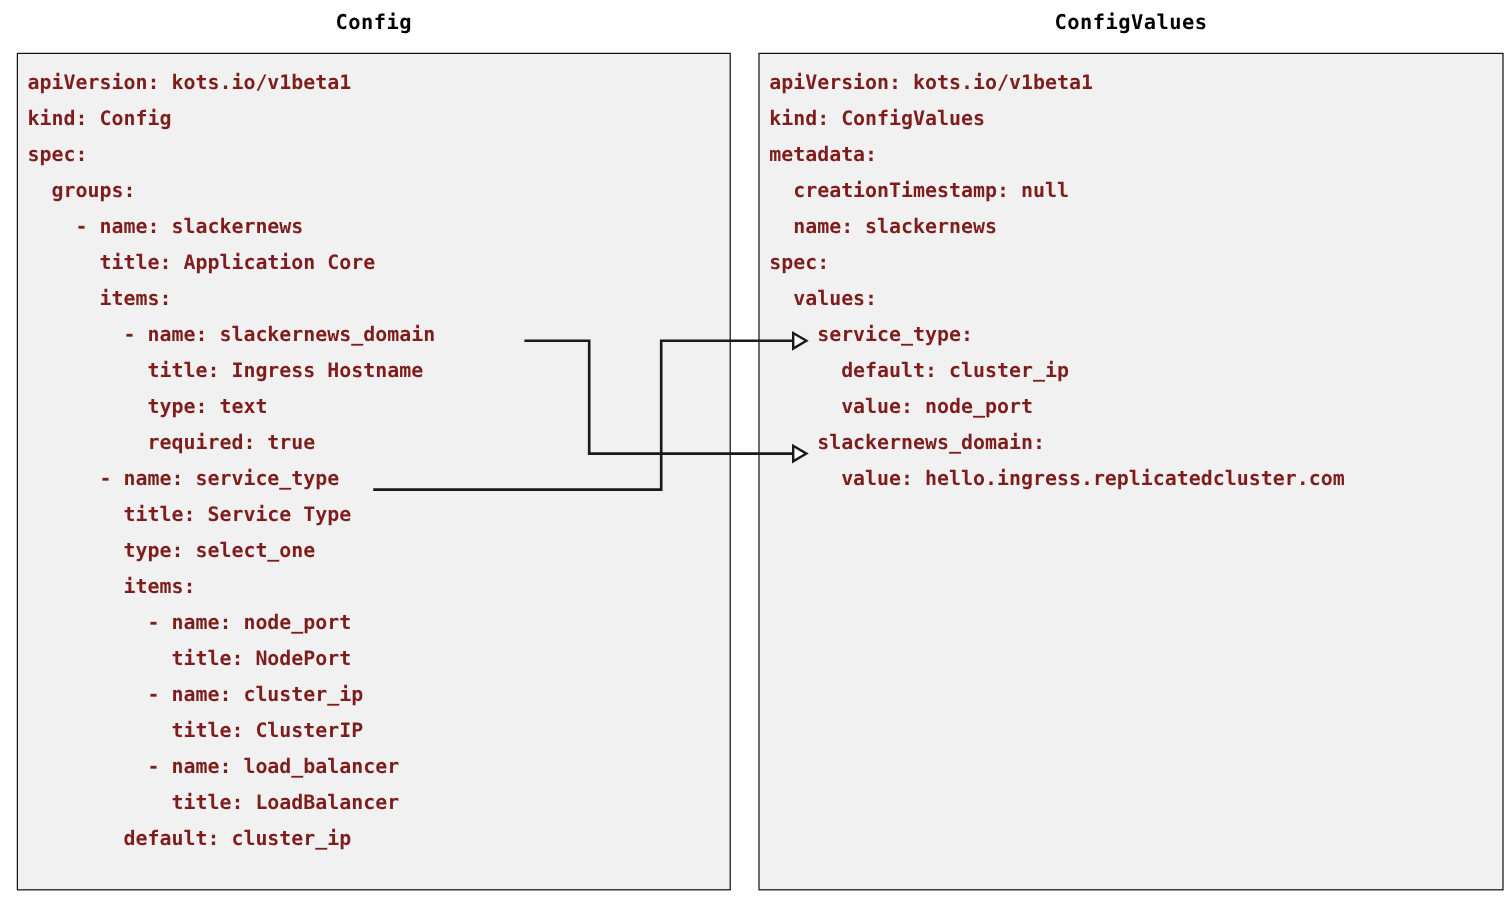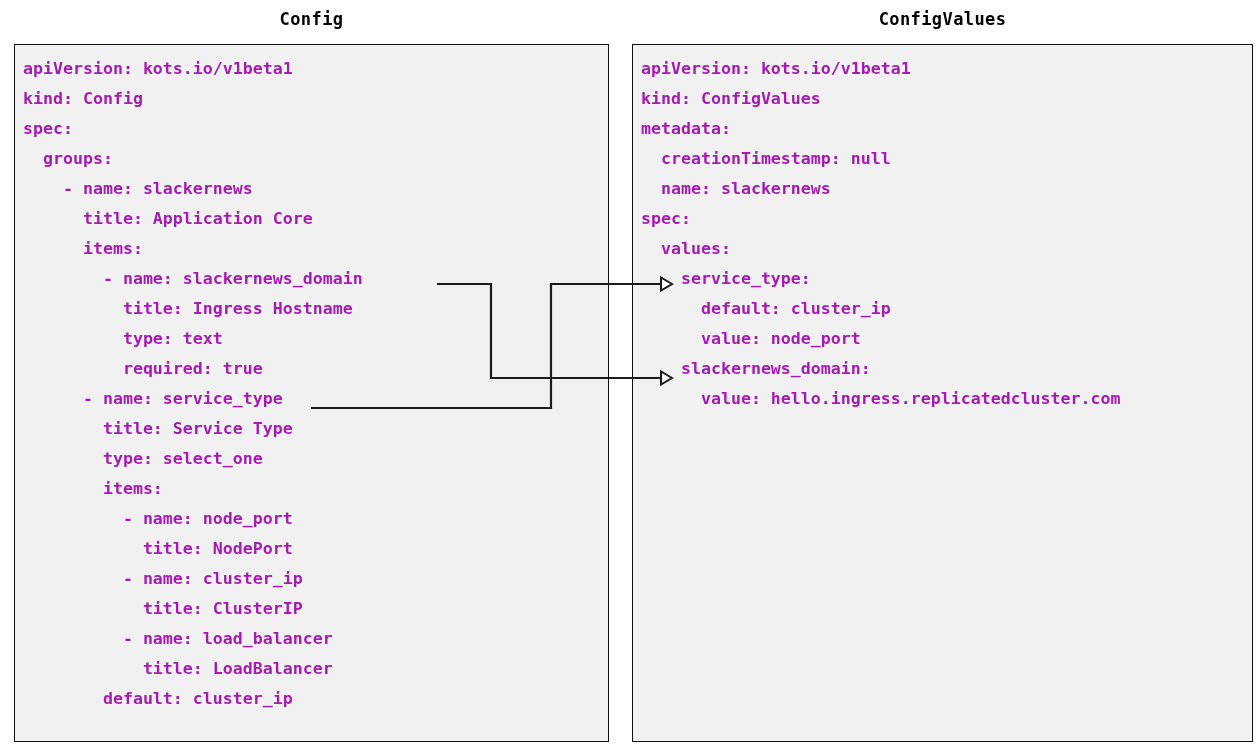--- a/index.html
+++ b/index.html
@@ -55,21 +55,21 @@
   .code {
     position: absolute;
     left: 8px;
     top: 9px;
     right: 0;
     margin: 0;
     font-family: "DejaVu Sans Mono", "Liberation Mono", monospace;
     font-size: 16.6px;
     font-weight: bold;
     line-height: 30px;
-    color: #a21caf;
+    color: #7f1d1d;
     white-space: pre;
     letter-spacing: 0px;
   }
   #panel-values .code { left: 8px; }
 
   .code .line {
     display: block;
     height: 30px;
     white-space: pre;
   }

